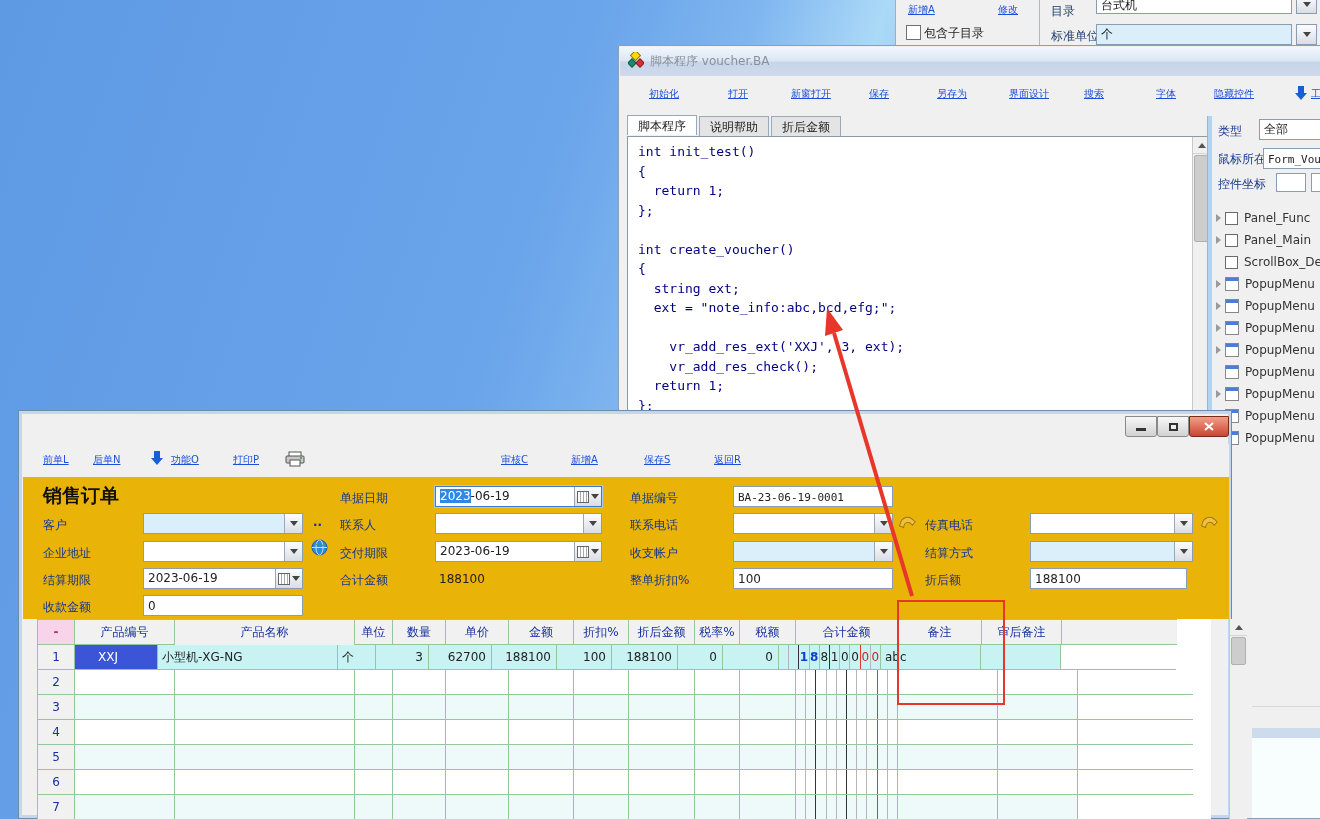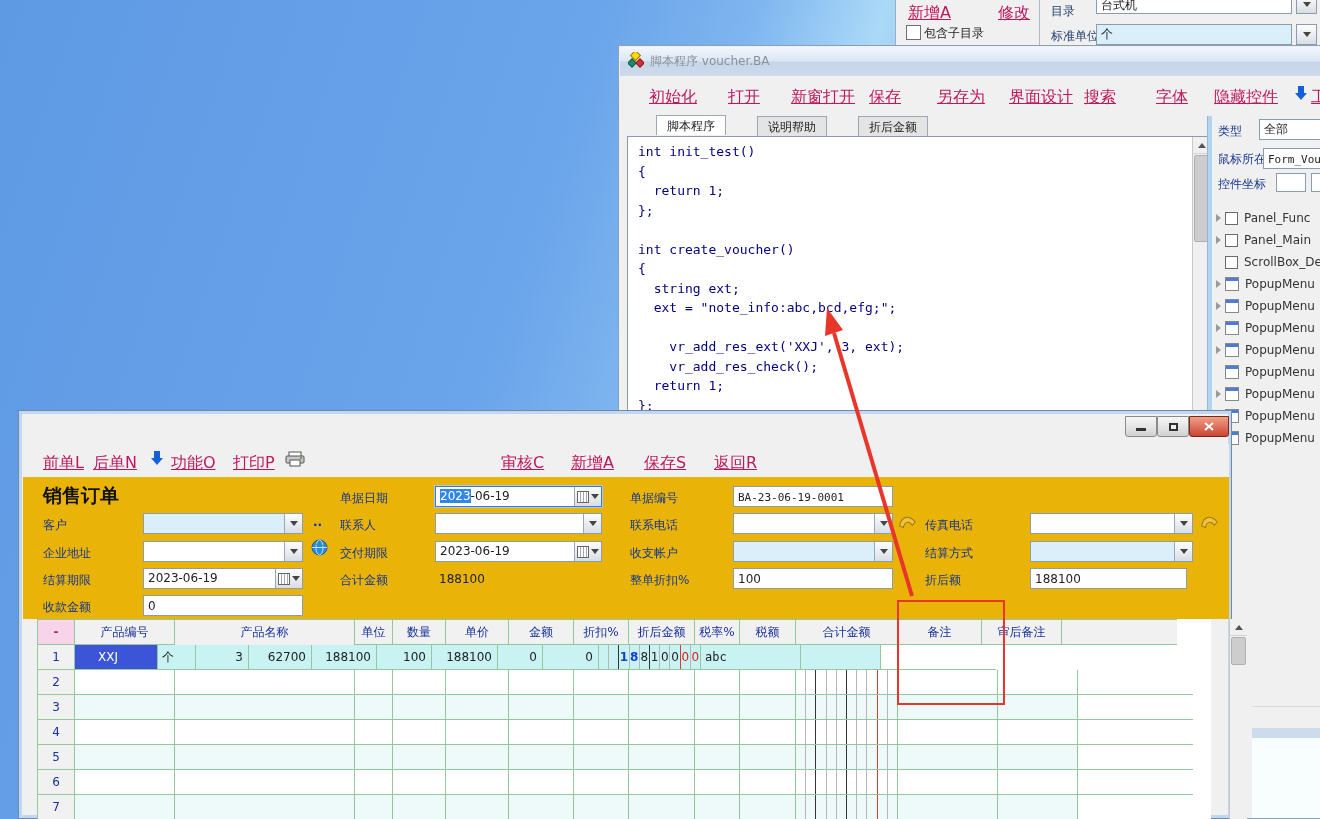--- a/index.html
+++ b/index.html
@@ -3,21 +3,21 @@
 <meta charset="utf-8">
 <style>
   html,body{margin:0;padding:0;}
   body{width:1320px;height:819px;overflow:hidden;position:relative;
        font-family:"DejaVu Sans","Liberation Sans",sans-serif;font-size:12px;color:#222;}
   #desktop{position:absolute;inset:0;z-index:0;
     background:linear-gradient(108deg,#5e99e4 0%,#6aa4ea 38%,#7fb6f0 48%,#abd9f7 56%,#7db1ee 66%,#5f9ae2 100%);}
   .win{position:absolute;box-sizing:border-box;}
   .lbl{position:absolute;color:#14368c;white-space:nowrap;}
   .blk{color:#222;}
-  a.tlink{color:#be185d;text-decoration:underline;cursor:pointer;white-space:nowrap;position:absolute;font-size:16px;}
+  a.tlink{color:#1d4ed8;text-decoration:underline;cursor:pointer;white-space:nowrap;position:absolute;font-size:10px;}
   .tbox{position:absolute;background:#fff;border:1px solid #8a9cb0;height:21px;line-height:21px;
         padding:0 4px;box-sizing:border-box;white-space:nowrap;overflow:hidden;}
   .combo{position:absolute;background:#fff;border:1px solid #8a9cb0;height:21px;box-sizing:border-box;}
   .combo.blue{background:#dbeffb;}
   .combo .val{position:absolute;left:4px;top:0;line-height:19px;white-space:nowrap;}
   .cbtn{position:absolute;right:0;top:0;bottom:0;width:17px;background:linear-gradient(#fdfdfd,#d9dee4);
         border-left:1px solid #98a8b8;display:flex;align-items:center;justify-content:center;}
   .tri{width:0;height:0;border-left:4px solid transparent;border-right:4px solid transparent;border-top:5px solid #444;}
   .tri-up{width:0;height:0;border-left:4px solid transparent;border-right:4px solid transparent;border-bottom:5px solid #555;}
   .dbtn{position:absolute;right:0;top:0;bottom:0;width:26px;background:linear-gradient(#fdfdfd,#d9dee4);
@@ -32,21 +32,21 @@
         background:linear-gradient(#f7f7f7,#d2d2d2);display:flex;align-items:center;justify-content:center;}
   .wbtn.close{background:linear-gradient(#f0a088,#cc4433);border-color:#7a2a1a;}
   .minbar{width:10px;height:3px;background:#333;margin-top:6px;}
   .maxbox{width:9px;height:8px;border:2px solid #333;box-sizing:border-box;background:#eee;}
   
   #script-win{left:618px;top:45px;width:720px;height:774px;z-index:2;background:#f0f0f0;border:1px solid #8aa0b8;}
   #script-win .titlebar{color:#8a9099;}
   #script-toolbar{position:absolute;left:0;top:32px;width:100%;height:34px;}
   .tabstrip{position:absolute;left:8px;top:70px;height:20px;display:flex;}
   .tab{padding:2px 10px;border:1px solid #9aa8b8;border-bottom:none;background:#e4e4e4;color:#222;margin-right:2px;
-       font-size:12px;line-height:16px;margin-left:29px;}
+       font-size:12px;line-height:16px;}
   .tab.active{background:#fff;position:relative;top:-1px;}
   #code-panel{position:absolute;left:8px;top:90px;width:582px;bottom:0;background:#fff;border:1px solid #8a9aa8;}
   #code-lines{position:absolute;left:10px;top:5px;right:20px;font-family:"DejaVu Sans Mono","Liberation Mono",monospace;
        font-size:13px;line-height:19.5px;color:#000080;white-space:pre;}
   .vscroll{position:absolute;right:0;top:0;bottom:0;width:17px;background:#f0f0f0;border-left:1px solid #c8c8c8;}
   .vscroll .btn{position:absolute;left:0;right:0;top:0;height:16px;display:flex;align-items:center;justify-content:center;
        background:#f0f0f0;border-bottom:1px solid #d5d5d5;}
   .vscroll .thumb{position:absolute;left:1px;right:1px;background:#cdcdcd;border:1px solid #b0b0b0;border-radius:2px;}
   #splitter{position:absolute;left:588px;top:70px;bottom:0;width:5px;background:#b3d4ee;border-left:1px solid #8fb8dc;border-right:1px solid #8fb8dc;}
   #inspector{position:absolute;left:593px;top:66px;right:0;bottom:0;background:#f0f0f0;}
@@ -408,20 +408,21 @@
         <div class="gcell" style="width: 45px; height: 26px; line-height: 25px;">税率%</div>
         <div class="gcell" style="width: 56px; height: 26px; line-height: 25px;">税额</div>
         <div class="gcell" style="width: 102px; height: 26px; line-height: 25px;">合计金额</div>
         <div class="gcell" style="width: 84px; height: 26px; line-height: 25px;">备注</div>
         <div class="gcell" style="width: 80px; height: 26px; line-height: 25px;">审后备注</div>
         <div class="gcell" style="width: 115px; height: 26px; border-right: none;"></div>
       </div>
       <div class="grow" style="top: 26px; height: 25px;">
         <div class="gcell rowhdr" style="width: 38px; height: 25px; line-height: 24px;">1</div>
         <div class="gcell al selcell" style="width: 83px; height: 25px; line-height: 24px; background: rgb(201, 243, 243); padding-left: 23px;">XXJ</div>
+        <div class="gcell al" style="width: 180px; height: 25px; line-height: 24px; background: rgb(201, 243, 243);">小型机-XG-NG</div>
         <div class="gcell al" style="width: 38px; height: 25px; line-height: 24px; background: rgb(201, 243, 243);">个</div>
         <div class="gcell ar" style="width: 53px; height: 25px; line-height: 24px; background: rgb(201, 243, 243);">3</div>
         <div class="gcell ar" style="width: 63px; height: 25px; line-height: 24px; background: rgb(201, 243, 243);">62700</div>
         <div class="gcell ar" style="width: 65px; height: 25px; line-height: 24px; background: rgb(201, 243, 243);">188100</div>
         <div class="gcell ar" style="width: 55px; height: 25px; line-height: 24px; background: rgb(201, 243, 243);">100</div>
         <div class="gcell ar" style="width: 66px; height: 25px; line-height: 24px; background: rgb(201, 243, 243);">188100</div>
         <div class="gcell ar" style="width: 45px; height: 25px; line-height: 24px; background: rgb(201, 243, 243);">0</div>
         <div class="gcell ar" style="width: 56px; height: 25px; line-height: 24px; background: rgb(201, 243, 243);">0</div>
         <div class="gcell ledger" style="width: 102px; height: 25px; line-height: 24px; background: rgb(201, 243, 243);">
           <span></span>

